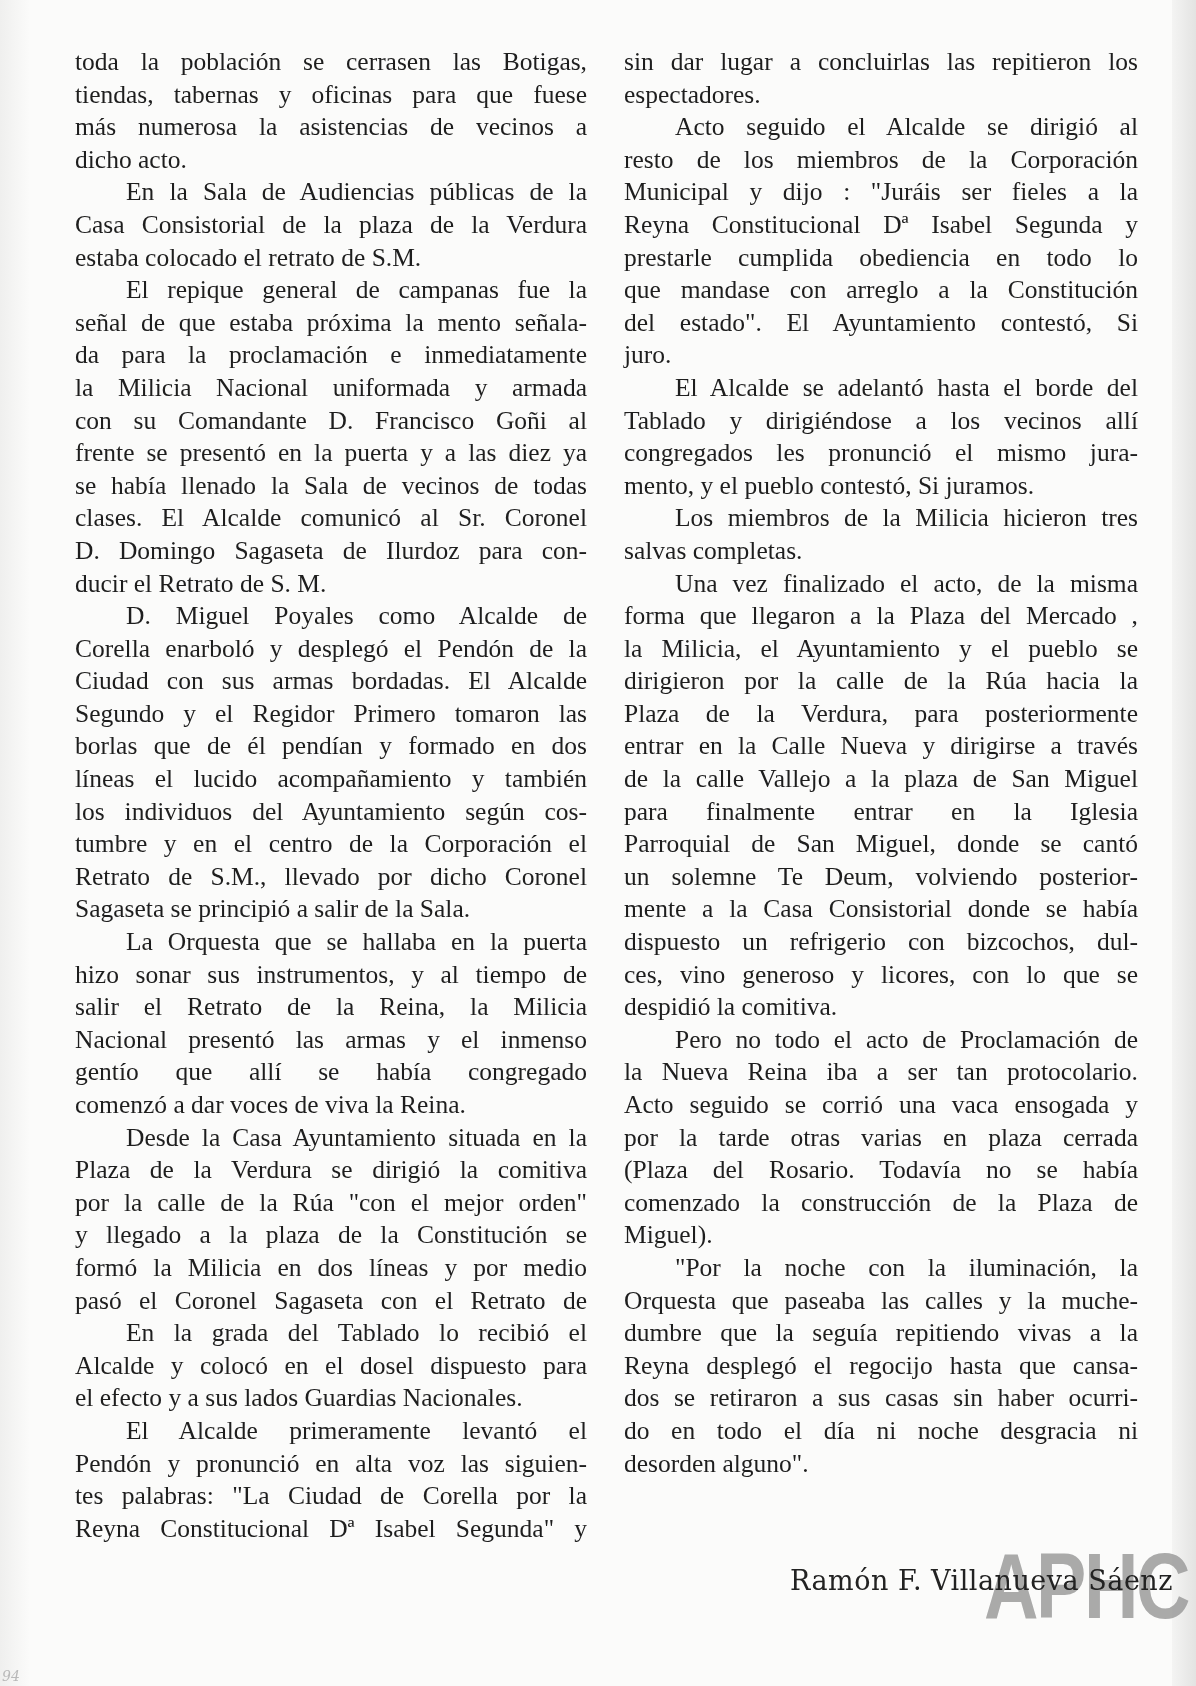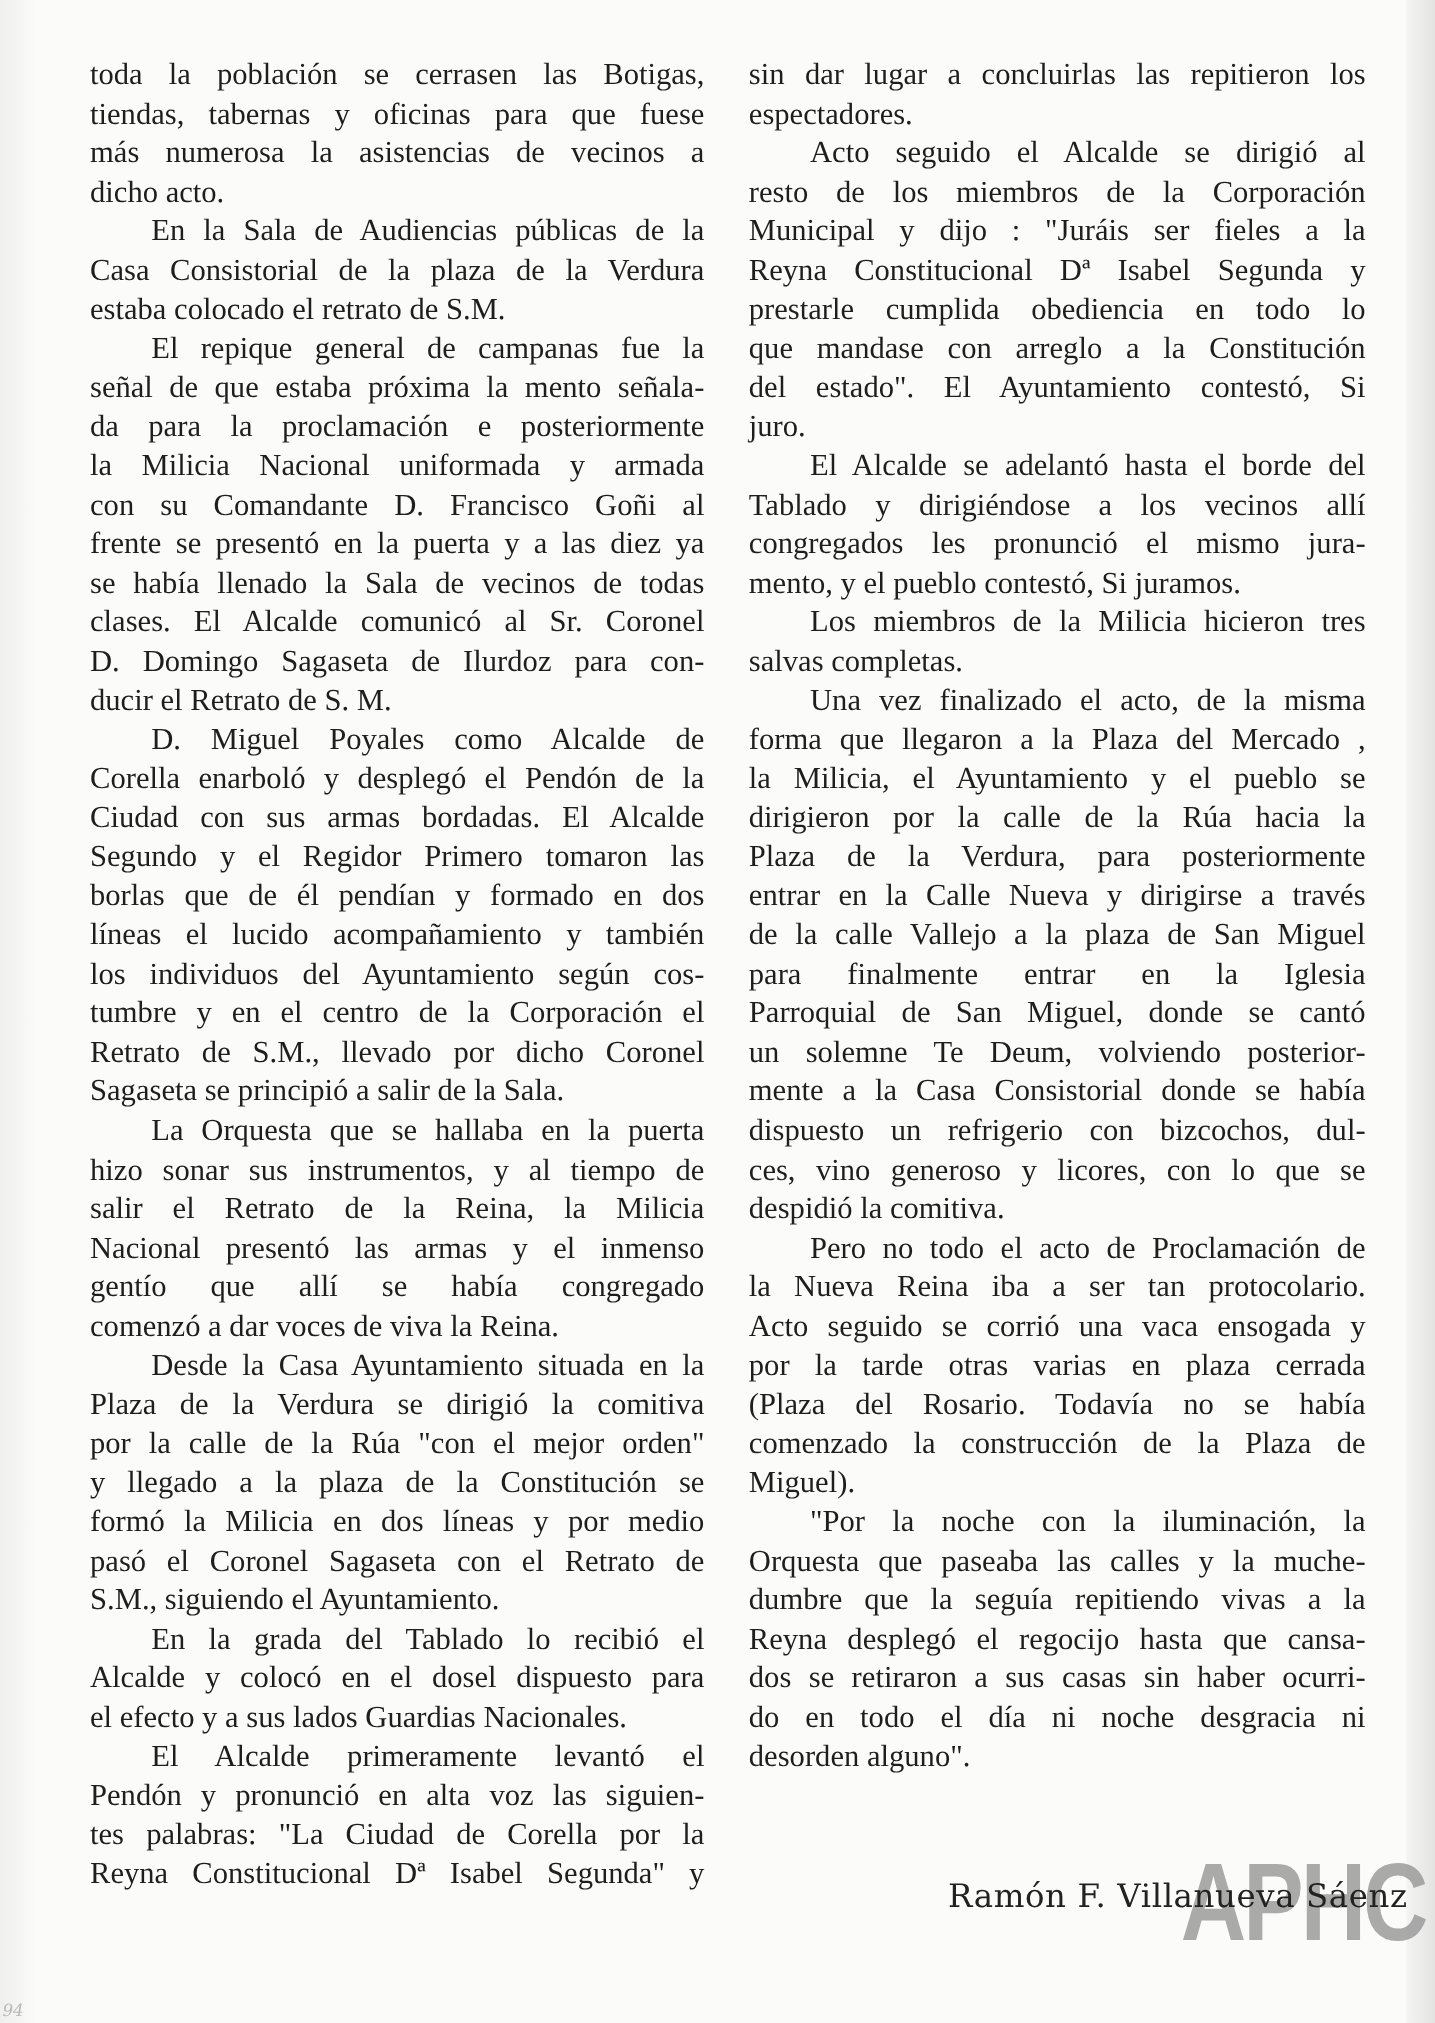--- a/index.html
+++ b/index.html
@@ -59,21 +59,21 @@
 <div class="column col-left" id="col-left">
     <span class="line">toda la población se cerrasen las Botigas,</span>
     <span class="line">tiendas, tabernas y oficinas para que fuese</span>
     <span class="line">más numerosa la asistencias de vecinos a</span>
     <span class="line last">dicho acto.</span>
     <span class="line indent">En la Sala de Audiencias públicas de la</span>
     <span class="line">Casa Consistorial de la plaza de la Verdura</span>
     <span class="line last">estaba colocado el retrato de S.M.</span>
     <span class="line indent">El repique general de campanas fue la</span>
     <span class="line">señal de que estaba próxima la mento señala-</span>
-    <span class="line">da para la proclamación e posteriormente</span>
+    <span class="line">da para la proclamación e inmediatamente</span>
     <span class="line">la Milicia Nacional uniformada y armada</span>
     <span class="line">con su Comandante D. Francisco Goñi al</span>
     <span class="line">frente se presentó en la puerta y a las diez ya</span>
     <span class="line">se había llenado la Sala de vecinos de todas</span>
     <span class="line">clases. El Alcalde comunicó al Sr. Coronel</span>
     <span class="line">D. Domingo Sagaseta de Ilurdoz para con-</span>
     <span class="line last">ducir el Retrato de S. M.</span>
     <span class="line indent">D. Miguel Poyales como Alcalde de</span>
     <span class="line">Corella enarboló y desplegó el Pendón de la</span>
     <span class="line">Ciudad con sus armas bordadas. El Alcalde</span>
@@ -89,21 +89,20 @@
     <span class="line">salir el Retrato de la Reina, la Milicia</span>
     <span class="line">Nacional presentó las armas y el inmenso</span>
     <span class="line">gentío que allí se había congregado</span>
     <span class="line last">comenzó a dar voces de viva la Reina.</span>
     <span class="line indent">Desde la Casa Ayuntamiento situada en la</span>
     <span class="line">Plaza de la Verdura se dirigió la comitiva</span>
     <span class="line">por la calle de la Rúa "con el mejor orden"</span>
     <span class="line">y llegado a la plaza de la Constitución se</span>
     <span class="line">formó la Milicia en dos líneas y por medio</span>
     <span class="line">pasó el Coronel Sagaseta con el Retrato de</span>
-    <span class="line last">S.M., siguiendo el Ayuntamiento.</span>
     <span class="line indent">En la grada del Tablado lo recibió el</span>
     <span class="line">Alcalde y colocó en el dosel dispuesto para</span>
     <span class="line last">el efecto y a sus lados Guardias Nacionales.</span>
     <span class="line indent">El Alcalde primeramente levantó el</span>
     <span class="line">Pendón y pronunció en alta voz las siguien-</span>
     <span class="line">tes palabras: "La Ciudad de Corella por la</span>
     <span class="line">Reyna Constitucional Dª Isabel Segunda" y</span>
   </div>
 <div class="column col-right" id="col-right">
     <span class="line">sin dar lugar a concluirlas las repitieron los</span>

